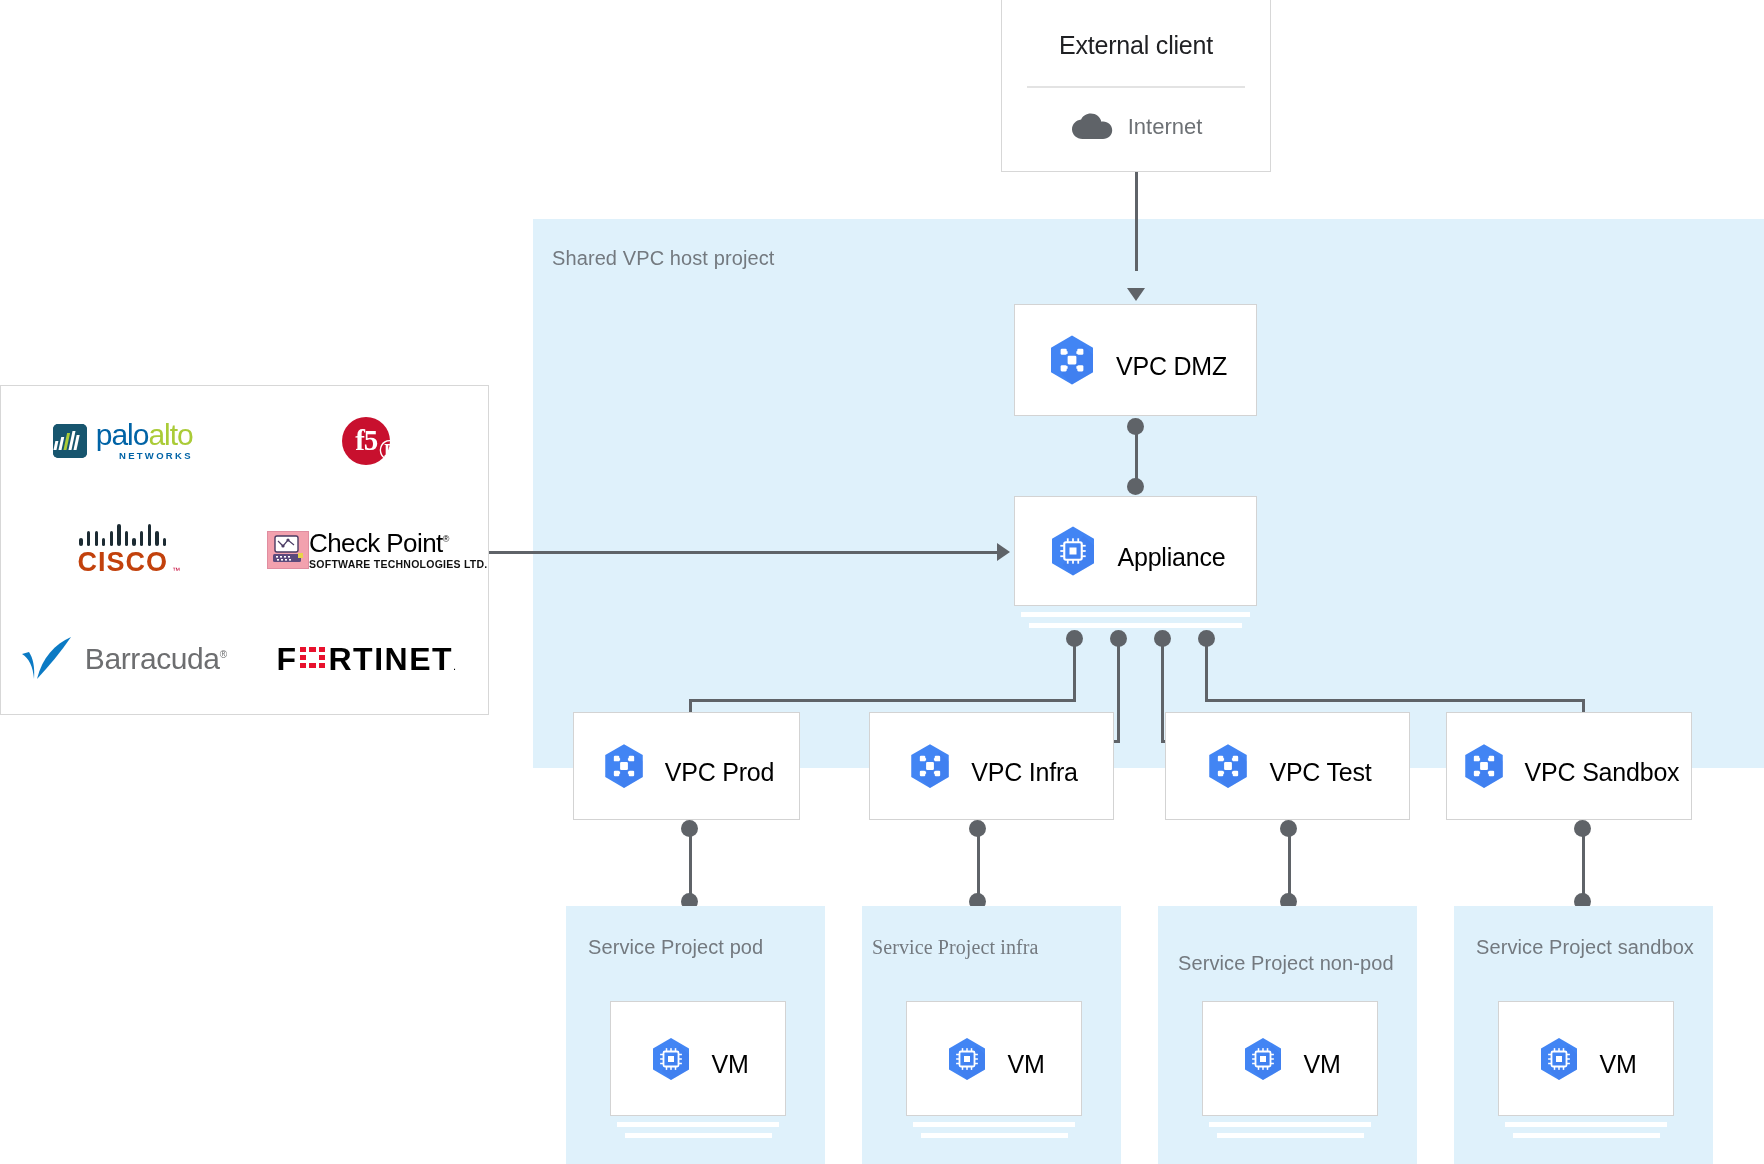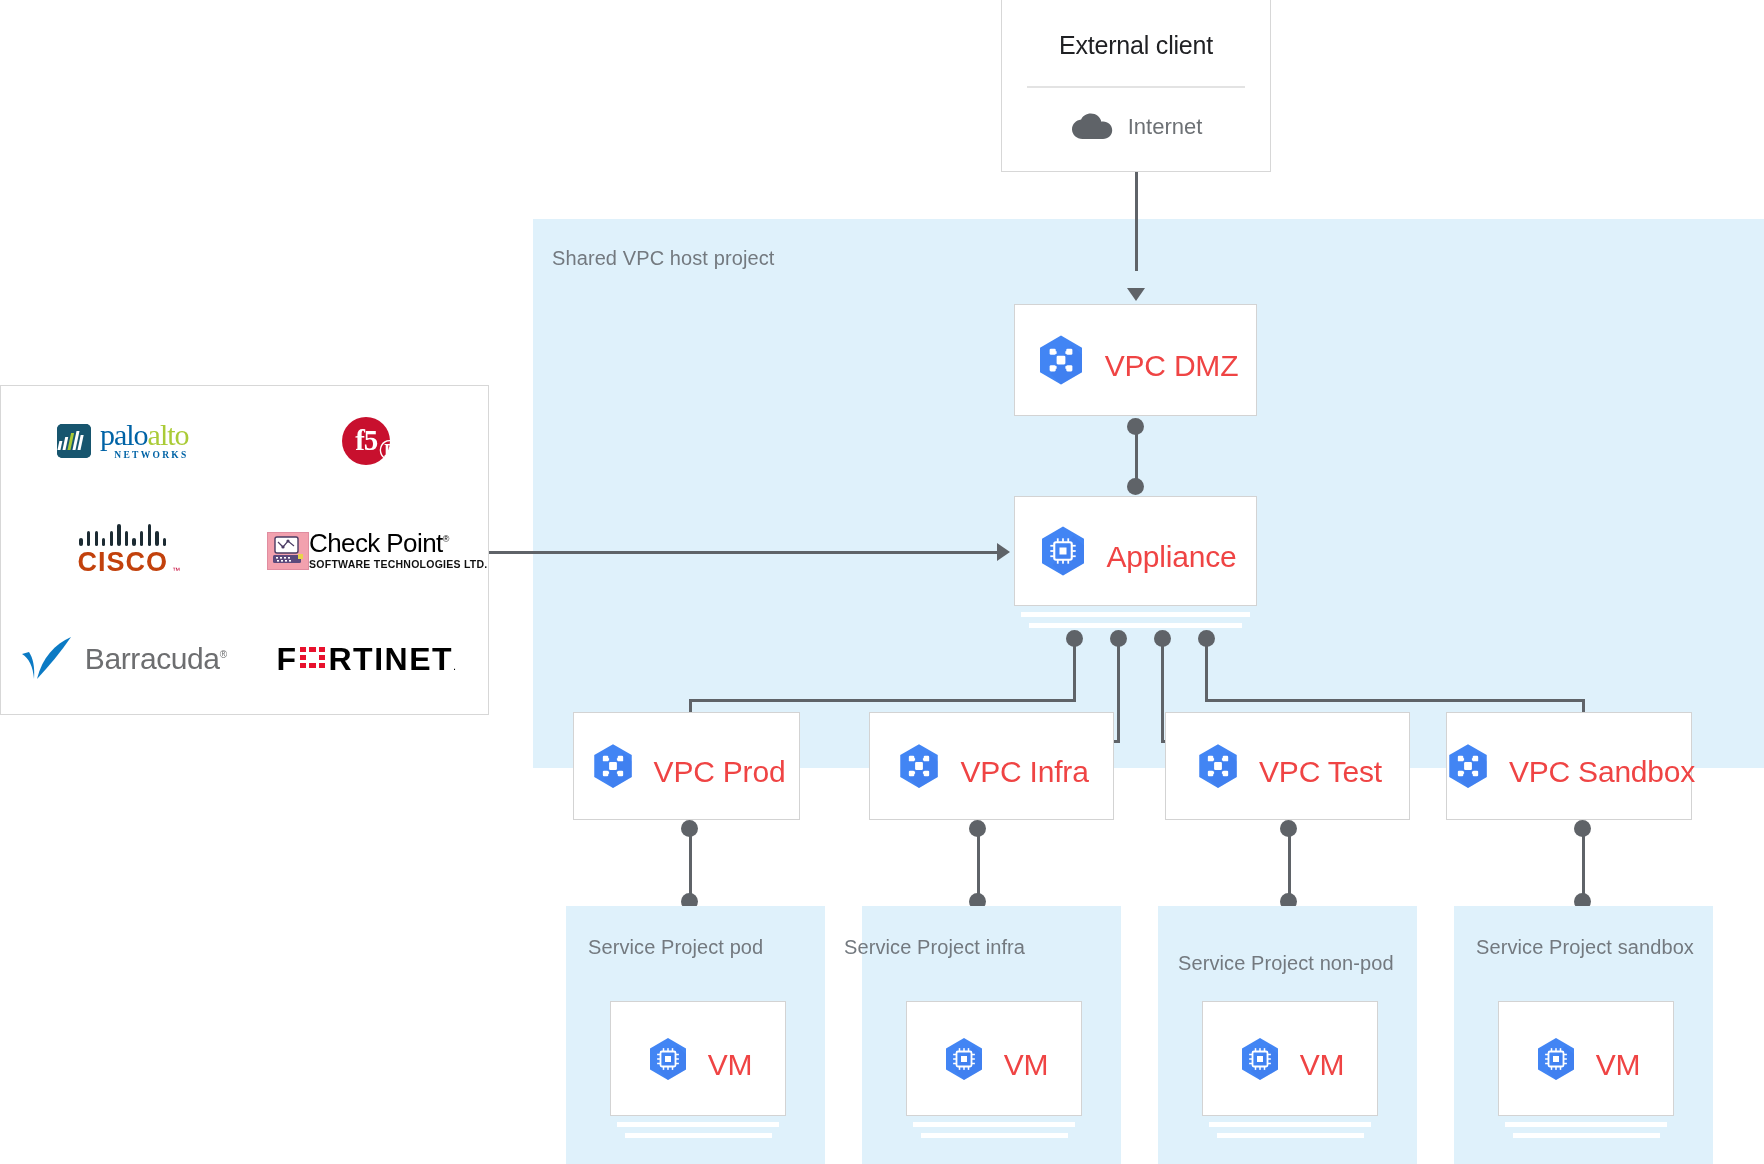--- a/index.html
+++ b/index.html
@@ -35,22 +35,22 @@
     position: absolute;
     background: #ffffff;
     border: 1px solid #d3d3d3;
     box-sizing: border-box;
     display: flex;
     align-items: center;
     justify-content: center;
     gap: 16px;
   }
   .node-label {
-    font-size: 30px;
-    color: #ef4444;
+    font-size: 25px;
+    color: #000000;
     white-space: nowrap;
     letter-spacing: -0.2px;
     margin-top: 12px;
   }
 
   
   .stack-line {
     position: absolute;
     background: #ffffff;
     height: 5px;
@@ -136,21 +136,21 @@
     height: 100%;
   }
 
   
   .pa-wrap { display: flex; align-items: center; gap: 9px; }
   .pa-mark {
     width: 34px; height: 34px; border-radius: 5px;
     background: #17556e;
     position: relative; overflow: hidden;
   }
-  .pa-text { line-height: 1; font-family: Liberation Serif, serif; }
+  .pa-text { line-height: 1; }
   .pa-word { font-size: 30px; font-weight: 400; letter-spacing: -1px; }
   .pa-palo { color: #0063a6; }
   .pa-alto { color: #aacb37; }
   .pa-sub {
     font-size: 9.5px; color: #0063a6; letter-spacing: 2.3px;
     text-align: right; margin-top: 1px; font-weight: 700;
   }
 
   
   .f5-mark {
@@ -170,21 +170,21 @@
   .cisco-wrap { text-align: center; position: relative; }
   .cisco-bars { display: flex; align-items: flex-end; gap: 4.2px; height: 22px; justify-content: center; }
   .cisco-bars i { display: block; width: 3.4px; background: #1c2b33; border-radius: 2px; }
   .cisco-word {
     color: #c2410c; font-size: 27px; font-weight: 700;
     letter-spacing: 1px; margin-top: 3px; line-height: 1;
   }
   .cisco-tm { position: absolute; right: -12px; bottom: 1px; font-size: 8px; color: #c6093b; }
 
   
-  .cp-wrap { display: flex; align-items: flex-end; gap: 0; margin-left: 22px; }
+  .cp-wrap { display: flex; align-items: center; gap: 0; margin-left: 22px; }
   .cp-mark {
     width: 40px; height: 36px; background: #f2a1ae;
     position: relative; overflow: hidden; border: 1px solid #e08da0;
   }
   .cp-text { line-height: 1.05; position: relative; }
   .cp-word { font-size: 26px; color: #000000; letter-spacing: -0.6px; font-weight: 400; }
   .cp-reg { font-size: 9px; vertical-align: super; }
   .cp-sub { font-size: 10.5px; color: #111111; letter-spacing: 0.25px; font-weight: 600; margin-top: 1px; }
 
   
@@ -438,21 +438,21 @@
             <rect x="42.5" y="37" width="4" height="2"></rect>
         </g>
       </svg>
     </span>
     <span class="node-label">VM</span>
   </div>
   <div class="stack-line" style="left:617px; top:1122px; width:162px;"></div>
   <div class="stack-line" style="left:625px; top:1133px; width:147px;"></div>
 
   <div class="region" style="left:862px; top:906px; width:259px; height:258px;"></div>
-  <div class="region-label" style="left:844px; top:936px;">Service Project infra</div>
+  <div class="region-label" style="left:872px; top:936px;font-family:Liberation Serif, serif;">Service Project infra</div>
   <div class="node" style="left:906px; top:1001px; width:176px; height:115px;">
     <span style="display:inline-flex;">
       <svg width="48" height="48" viewBox="0 0 64 64" aria-hidden="true">
         <path d="M32 4 L56 18 L56 46 L32 60 L8 46 L8 18 Z" fill="#4285f4"></path>
         <path d="M44 14 L56 26 L56 46 L32 60 L20 48 Z" fill="#3b78e7" opacity="0.35"></path>
         <g fill="none" stroke="#ffffff" stroke-width="2.4">
             <rect x="22" y="22" width="20" height="20" rx="2"></rect>
           </g>
         <rect x="28" y="28" width="8" height="8" fill="#ffffff"></rect>
         <g fill="#ffffff">

